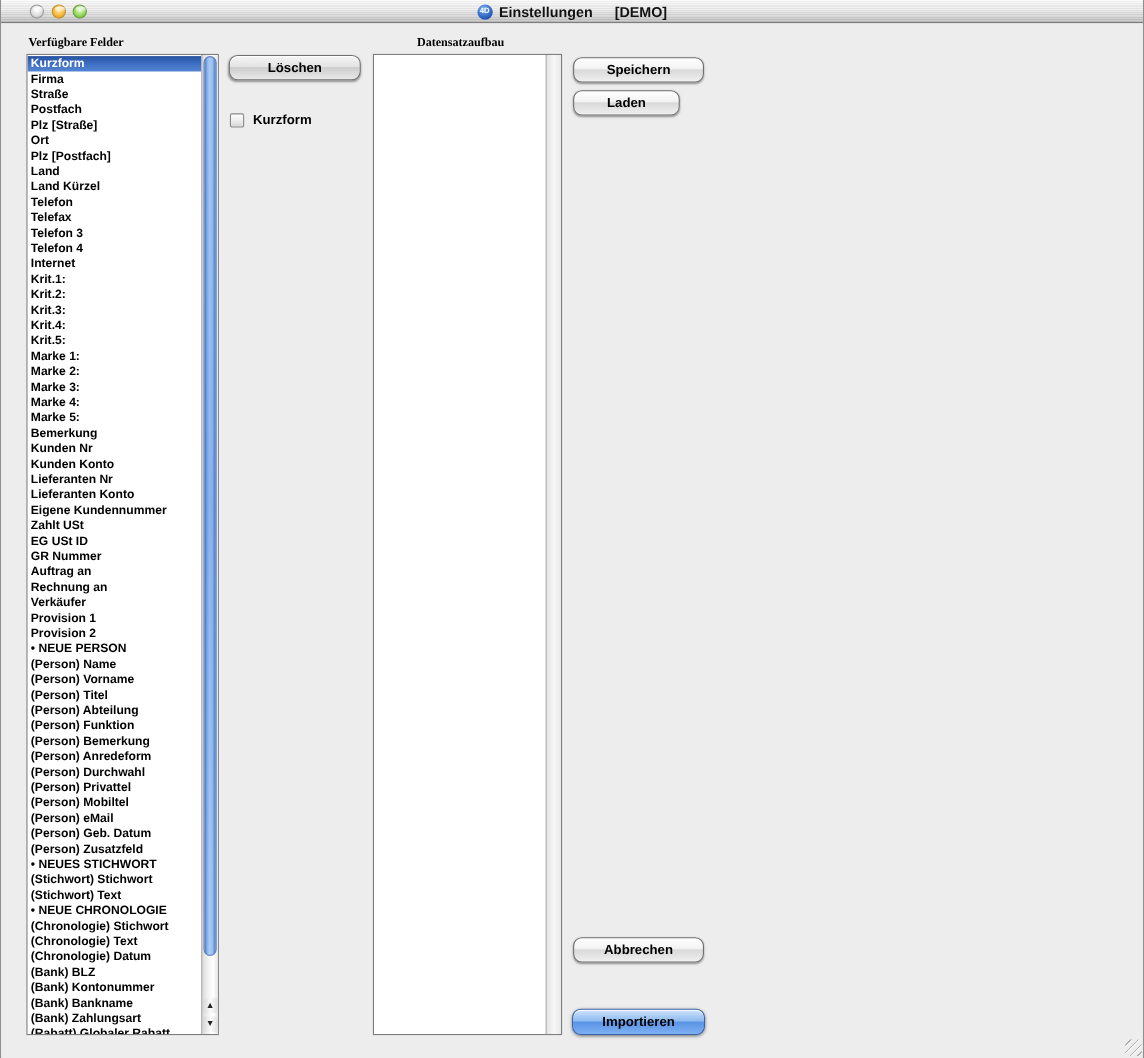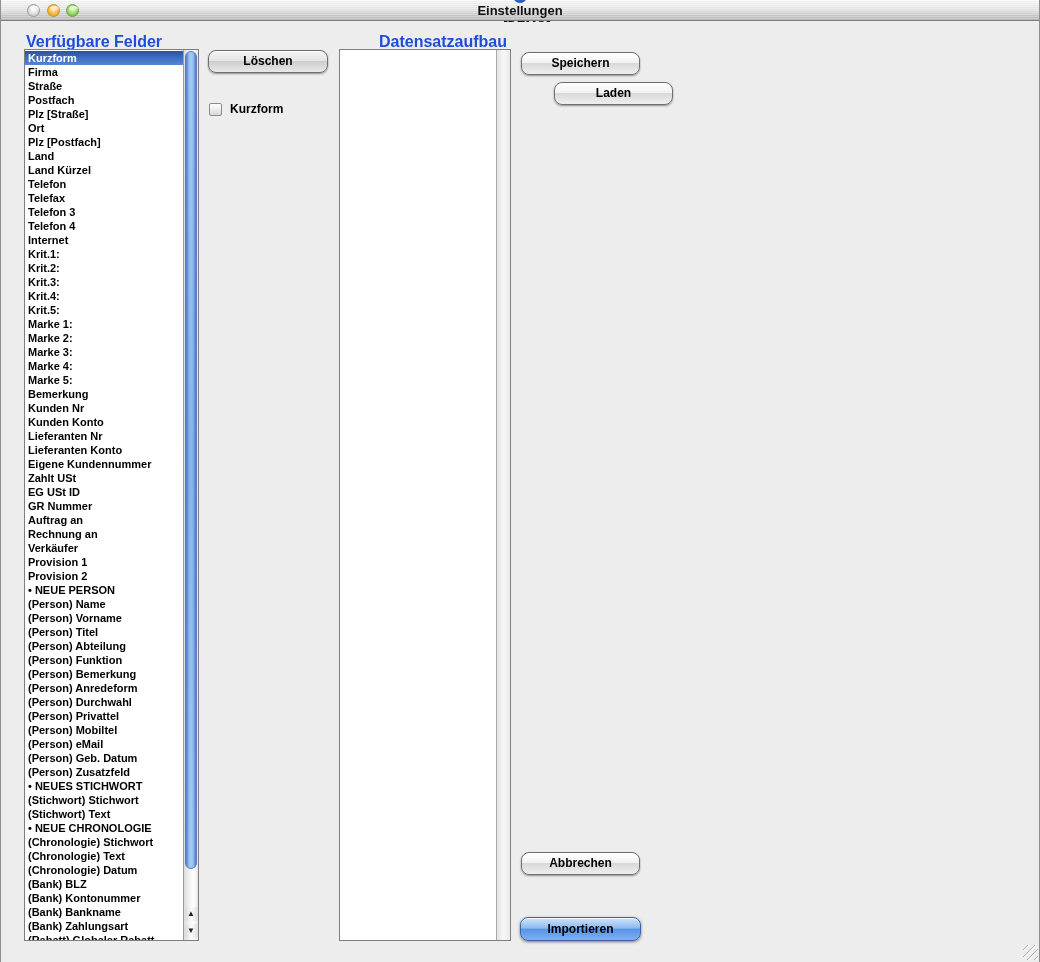--- a/index.html
+++ b/index.html
@@ -25,35 +25,35 @@
     border-radius:50%; background:linear-gradient(180deg,rgba(255,255,255,.9),rgba(255,255,255,.1)); }
   .t-close { left:26px; border:1px solid #9a9a9a;
     background:radial-gradient(circle at 50% 40%, #ffffff 0%, #dddddd 55%, #b3b3b3 100%); }
   .t-min { left:46px; border:1px solid #c2912e;
     background:radial-gradient(circle at 50% 40%, #ffe9ae 0%, #f7b73e 55%, #d78f07 100%); }
   .t-zoom { left:65px; border:1px solid #6f9d44;
     background:radial-gradient(circle at 50% 40%, #e1f8c8 0%, #93d95e 55%, #51a825 100%); }
 
   .titlegroup {
     position:absolute; left:0; top:0; width:100%; height:21px;
-    display:flex; align-items:center; justify-content:center; 
-    font-size:13px; font-weight:bold; color:#111;flex-direction:column;
+    display:flex; align-items:center; justify-content:center; gap:6px;
+    font-size:13px; font-weight:bold; color:#111;
   }
   .appicon {
     width:14px; height:14px; border-radius:50%;
     background:radial-gradient(circle at 40% 30%, #7fb3ef 0%, #2c62c4 60%, #143a86 100%);
     color:#fff; font-size:7px; font-weight:bold; line-height:14px; text-align:center;
     flex:0 0 auto;
   }
   .demo-tag { margin-left:14px; }
 
   
   .content { position:absolute; left:0; top:22px; width:100%; height:940px; background:#ededed; }
 
-  .panel-label { position:absolute; font-size:16px; font-weight:bold; color:#1d4ed8; }
+  .panel-label { position:absolute; font-size:11px; font-weight:bold; color:#000000;font-family:Liberation Serif, serif; }
 
   .listbox {
     position:absolute; background:#fff; border:1px solid #7e7e7e;
     display:flex; overflow:hidden;
   }
   .list-items { flex:1 1 auto; overflow:hidden; padding-top:1px; }
   .list-item {
     height:14px; line-height:14px; font-size:11px; font-weight:bold;
     padding-left:3px; white-space:nowrap; color:#000;
   }
@@ -226,21 +226,21 @@
 
     <div class="panel-label" style="left:338px; top:11px;padding-left:40px;">Datensatzaufbau</div>
 
     <div class="listbox" style="left:338px; top:27px; width:172px; height:892px;">
       <div class="list-items"></div>
       <div class="empty-track"></div>
     </div>
 
     <div class="btn" style="left:520px; top:30px; width:119px; line-height:21px;">Speichern</div>
 
-    <div class="btn" style="left:520px; top:60px; width:119px; line-height:21px;margin-left:33px;">Laden</div>
+    <div class="btn" style="left:520px; top:60px; width:97px; line-height:21px;">Laden</div>
 
     <div class="btn" style="left:520px; top:830px; width:119px; line-height:21px;">Abbrechen</div>
 
     <div class="btn default" style="left:519px; top:895px; width:121px; height:24px; line-height:22px;">Importieren</div>
 
   </div>
 
   <div class="resize-grip"></div>
 </div>
 

